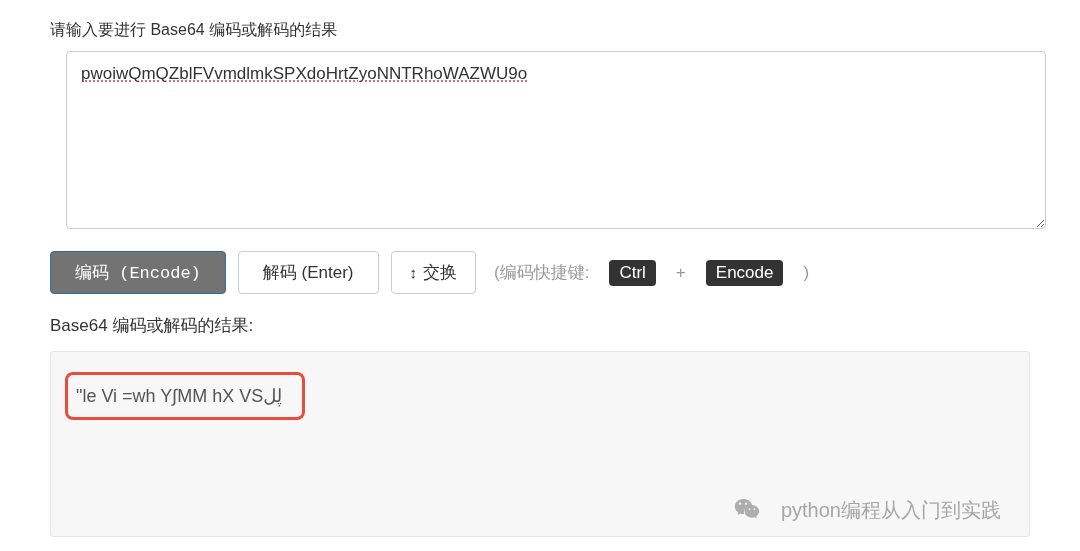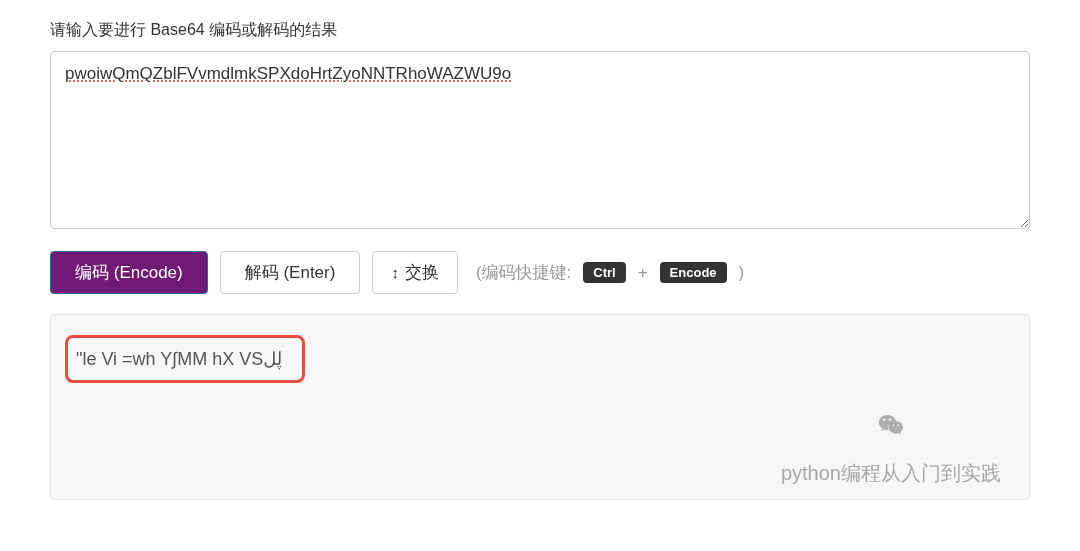--- a/index.html
+++ b/index.html
@@ -30,20 +30,21 @@
       border-radius: 4px;
       padding: 12px 14px;
       font-size: 17px;
       font-family: inherit;
       color: #333;
       resize: vertical;
       text-decoration-line: underline;
       text-decoration-style: dotted;
       text-decoration-color: #d9534f;
       text-underline-offset: 2px;
+      margin-left: 16px;
     }
     .input-textarea::placeholder {
       color: #999;
     }
     .button-row {
       display: flex;
       align-items: center;
       gap: 12px;
       margin-top: 18px;
       margin-bottom: 20px;
@@ -56,47 +57,48 @@
       border: 1px solid #ccc;
       border-radius: 4px;
       padding: 9px 24px;
       font-size: 17px;
       cursor: pointer;
       background: #fff;
       color: #333;
       white-space: nowrap;
     }
     .btn-primary {
-      background: #701a75;
+      background: #737373;
       border-color: #2e6da4;
       color: #fff;
+      font-family: Liberation Mono, monospace;
     }
     .btn-swap {
       padding: 9px 18px;
     }
     .swap-icon {
       margin-right: 6px;
       font-size: 15px;
     }
     .shortcut-hint {
       display: inline-flex;
       align-items: center;
       color: #999;
       font-size: 17px;
-      gap: 12px;
+      gap: 20px;
       margin-left: 6px;
     }
     .kbd {
       display: inline-block;
       background: #333;
       color: #fff;
       border-radius: 4px;
       padding: 3px 10px;
-      font-size: 13px;
-      font-weight: 700;
+      font-size: 17px;
+      font-weight: 400;
       font-family: inherit;
     }
     .result-label {
       font-size: 17px;
       color: #333;
       margin-bottom: 14px;
       display: block;
     }
     .output-wrapper {
       position: relative;
@@ -123,21 +125,20 @@
     .watermark {
       position: absolute;
       right: 28px;
       bottom: 12px;
       display: flex;
       align-items: center;
       gap: 20px;
       color: #a6a6a6;
       font-size: 20px;
       pointer-events: none;
-      flex-direction: column;
     }
     .watermark-icon {
       width: 28px;
       height: 28px;
       display: inline-flex;
       align-items: center;
       justify-content: center;
     }
     .watermark-icon svg {
       width: 28px;
@@ -163,20 +164,21 @@
     </button>
     <span class="shortcut-hint">
       <span>(编码快捷键:</span>
       <span class="kbd">Ctrl</span>
       <span>+</span>
       <span class="kbd">Encode</span>
       <span>)</span>
     </span>
   </div>
 
+  <label class="result-label">Base64 编码或解码的结果:</label>
 
   <div class="output-wrapper">
     <div class="output-highlight">
       <span class="output-text">"le Vi =wh Y∫MM hX VSڸل</span>
     </div>
     <div class="watermark">
       <span class="watermark-icon">
         <svg viewBox="0 0 1024 1024">
             <path d="M664 336c13 0 26 1 39 3C670 210 535 114 380 114 207 114 66 234 66 386c0 88 47 160 125 216l-31 95 110-56c39 11 71 22 110 22 10 0 20 0 29-1-6-21-10-42-10-65 0-135 115-246 265-261zM480 240c24 0 40 16 40 40s-16 40-40 40-47-16-47-40 23-40 47-40zm-219 80c-24 0-48-16-48-40s24-40 48-40 40 16 40 40-16 40-40 40zm697 240c0-128-126-232-267-232-150 0-268 104-268 232s118 232 268 232c31 0 63-8 94-16l87 48-24-80c63-48 110-112 110-184zm-354-40c-16 0-32-16-32-32s16-32 32-32 31 16 31 32-16 32-31 32zm173 0c-16 0-31-16-31-32s16-32 31-32 32 16 32 32-16 32-32 32z"></path>
           </svg>

